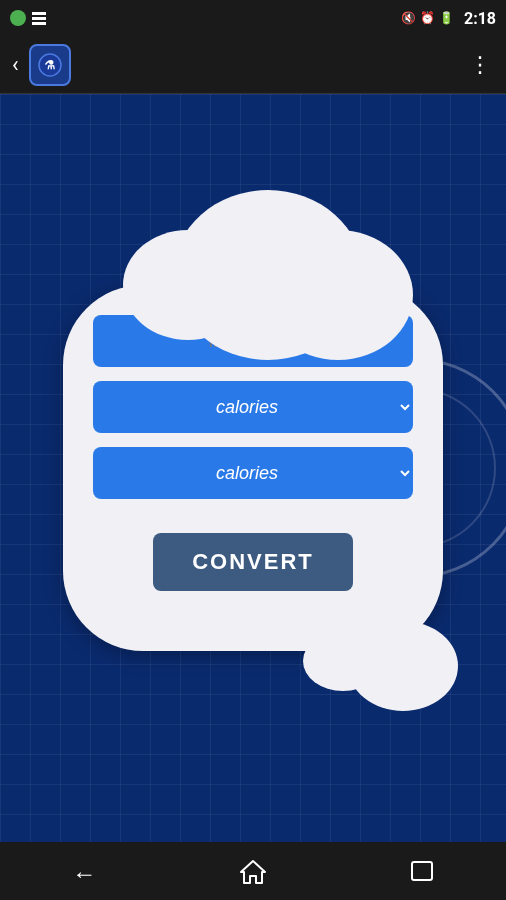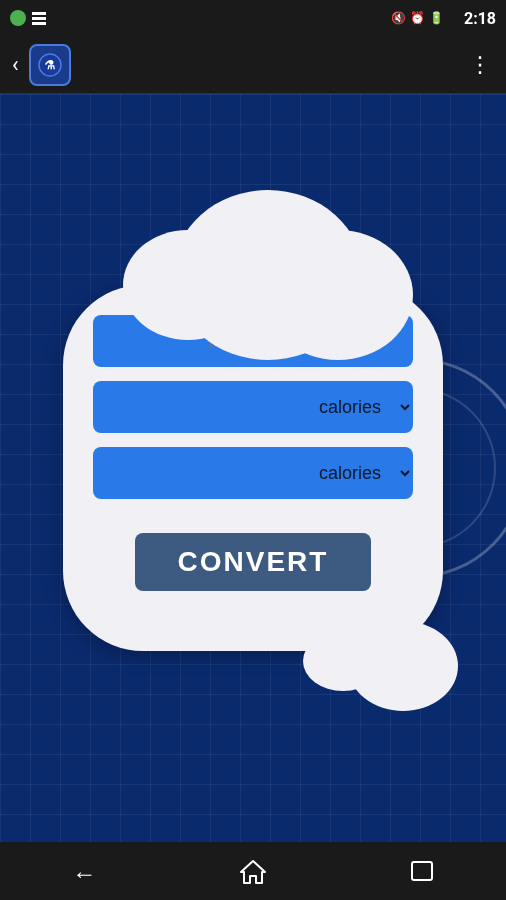--- a/index.html
+++ b/index.html
@@ -37,21 +37,21 @@
     .status-icons-right {
       display: flex;
       align-items: center;
       gap: 4px;
     }
 
     .status-time {
       color: white;
       font-size: 16px;
       font-weight: bold;
-      margin-left: 16px;
+      margin-left: 6px;
     }
 
     .status-icon {
       color: white;
       font-size: 12px;
     }
 
     
     .top-bar {
       width: 100%;
@@ -201,38 +201,39 @@
     }
 
     .field-input {
       background: #2979e8;
       color: rgba(255,255,255,0.7);
       text-align: center;
     }
 
     .field-select {
       background: #2979e8;
-      color: #0f172a;
-      text-align: right;
+      color: #ffffff;
+      text-align: center;
+      font-style: italic;
     }
 
     .field-result {
       background: #2979e8;
       color: rgba(255,255,255,0.65);
       text-align: center;
     }
 
     .convert-btn {
       background: #3d5a80;
       color: white;
       border: none;
       border-radius: 8px;
-      width: 236px;
+      width: 200px;
       height: 58px;
-      font-size: 28px;
+      font-size: 22px;
       font-weight: bold;
       letter-spacing: 2px;
       cursor: pointer;
       margin-top: 20px;
     }
 
     
     .bottom-bar {
       width: 100%;
       height: 58px;

